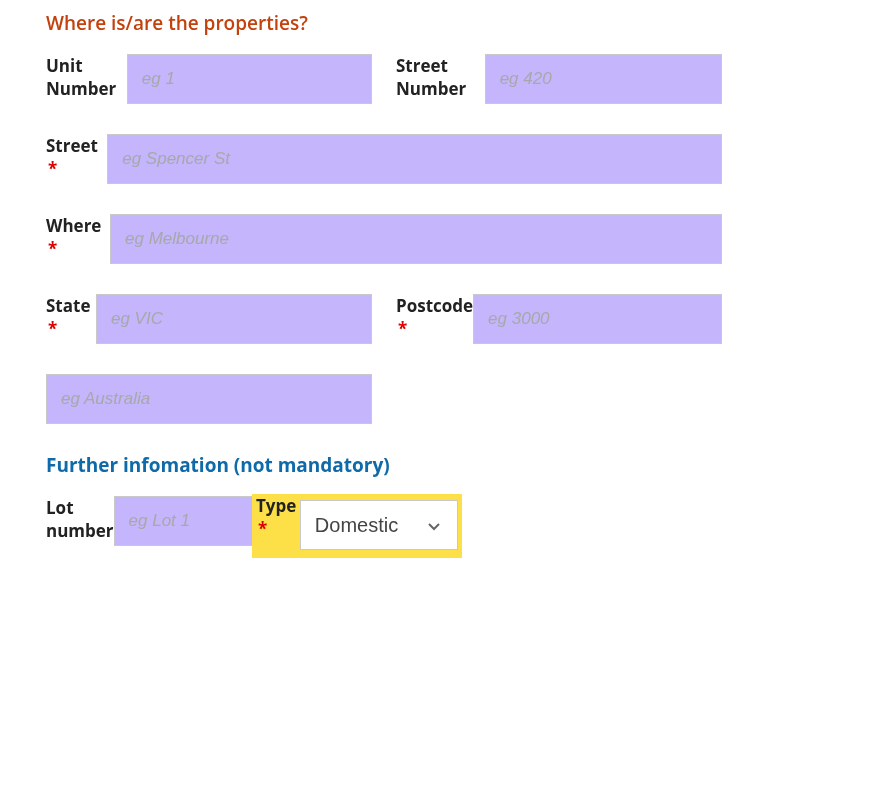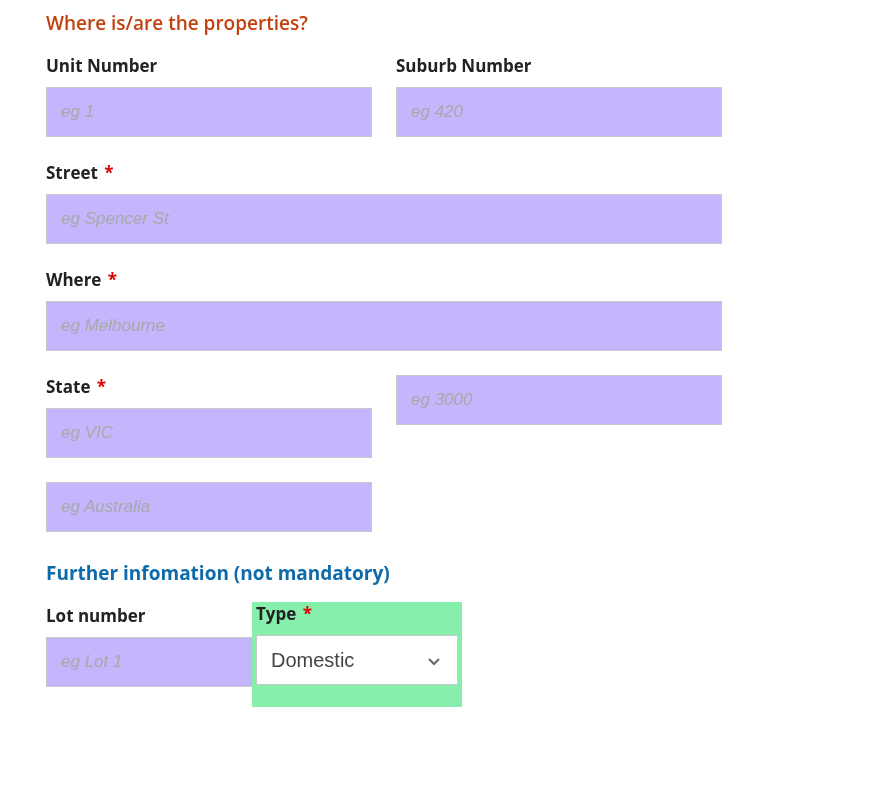--- a/index.html
+++ b/index.html
@@ -18,21 +18,21 @@
       margin: 4px 0 18px 0;
     }
     .section-title2 {
       color: #0e6aa8;
       font-size: 19px;
       font-weight: 700;
       margin: 28px 0 18px 0;
     }
     .row { display: flex; gap: 24px; margin-bottom: 24px; }
     .row3 { display: flex; margin-bottom: 0; }
-    .field { display: flex; flex-direction: column; }
+    .field { display: flex; }
     .w-half { width: 326px; }
     .w-full { width: 676px; }
     .w-third { width: 210px; }
     label {
       font-size: 17px;
       font-weight: 700;
       color: #222;
       margin-bottom: 10px;
       display: block;
     }
@@ -67,37 +67,38 @@
       outline: none;
     }
     .select-caret {
       position: absolute;
       right: 18px;
       top: 50%;
       transform: translateY(-50%);
       pointer-events: none;
     }
     .highlight {
-      background: #86efac;
-      padding: 0 4px 22px 4px;
+      background: #fde047;
+      padding: 0 4px 8px 4px;
       margin: -2px -4px -6px -4px;
+      align-items: flex-end;
     }
   </style>
 </head>
 <body>
 
 <div class="section-title">Where is/are the properties?</div>
 
 <div class="row">
   <div class="field w-half">
     <label>Unit Number</label>
     <input type="text" placeholder="eg 1" style="">
   </div>
   <div class="field w-half">
-    <label>Suburb Number</label>
+    <label>Street Number</label>
     <input type="text" placeholder="eg 420" style="">
   </div>
 </div>
 
 <div class="row">
   <div class="field w-full">
     <label>
       <span>Street</span>
       <span class="req">*</span>
     </label>
@@ -117,20 +118,24 @@
 
 <div class="row">
   <div class="field w-half">
     <label>
       <span>State</span>
       <span class="req">*</span>
     </label>
     <input type="text" placeholder="eg VIC" style="">
   </div>
   <div class="field w-half">
+    <label>
+      <span>Postcode</span>
+      <span class="req">*</span>
+    </label>
     <input type="text" placeholder="eg 3000" style="">
   </div>
 </div>
 
 <div class="row">
   <div class="field w-half">
     <input type="text" placeholder="eg Australia" style="">
   </div>
 </div>
 

